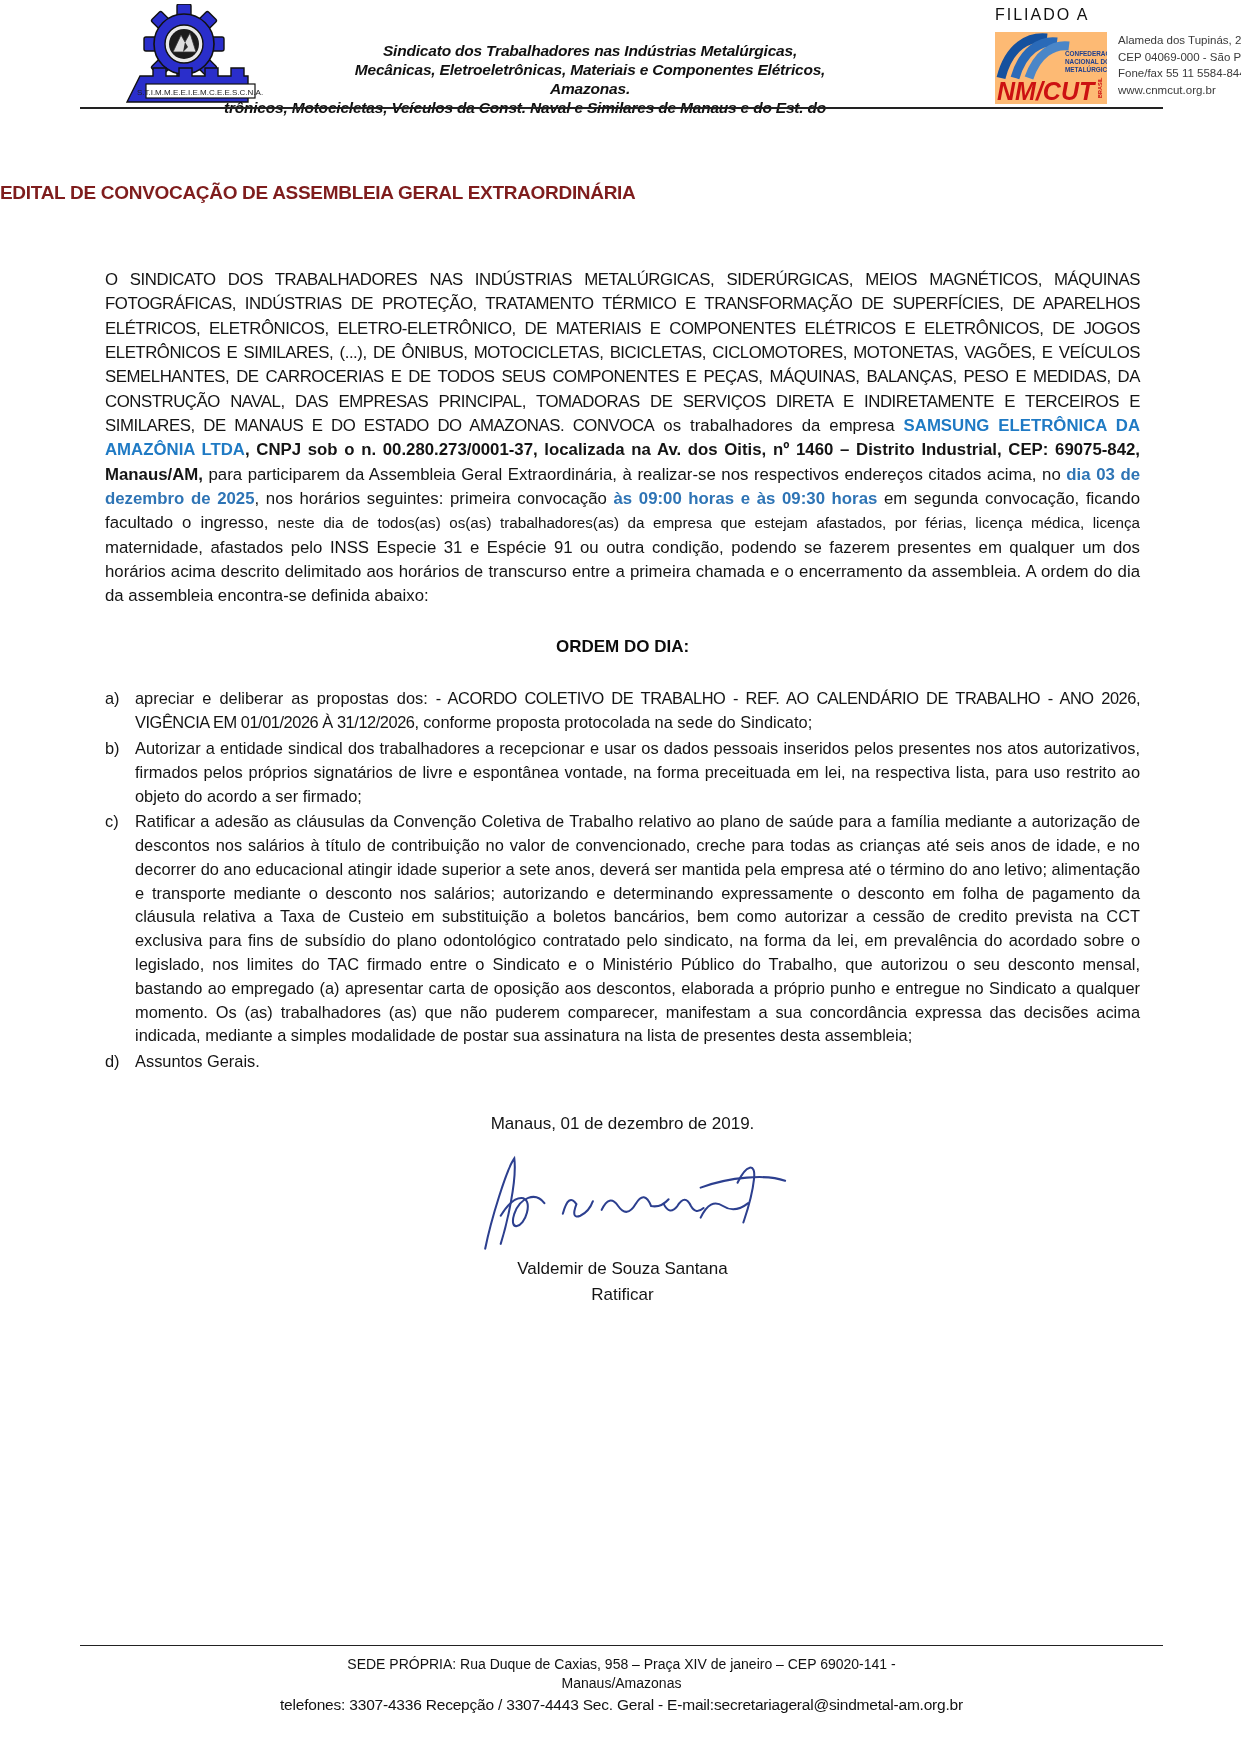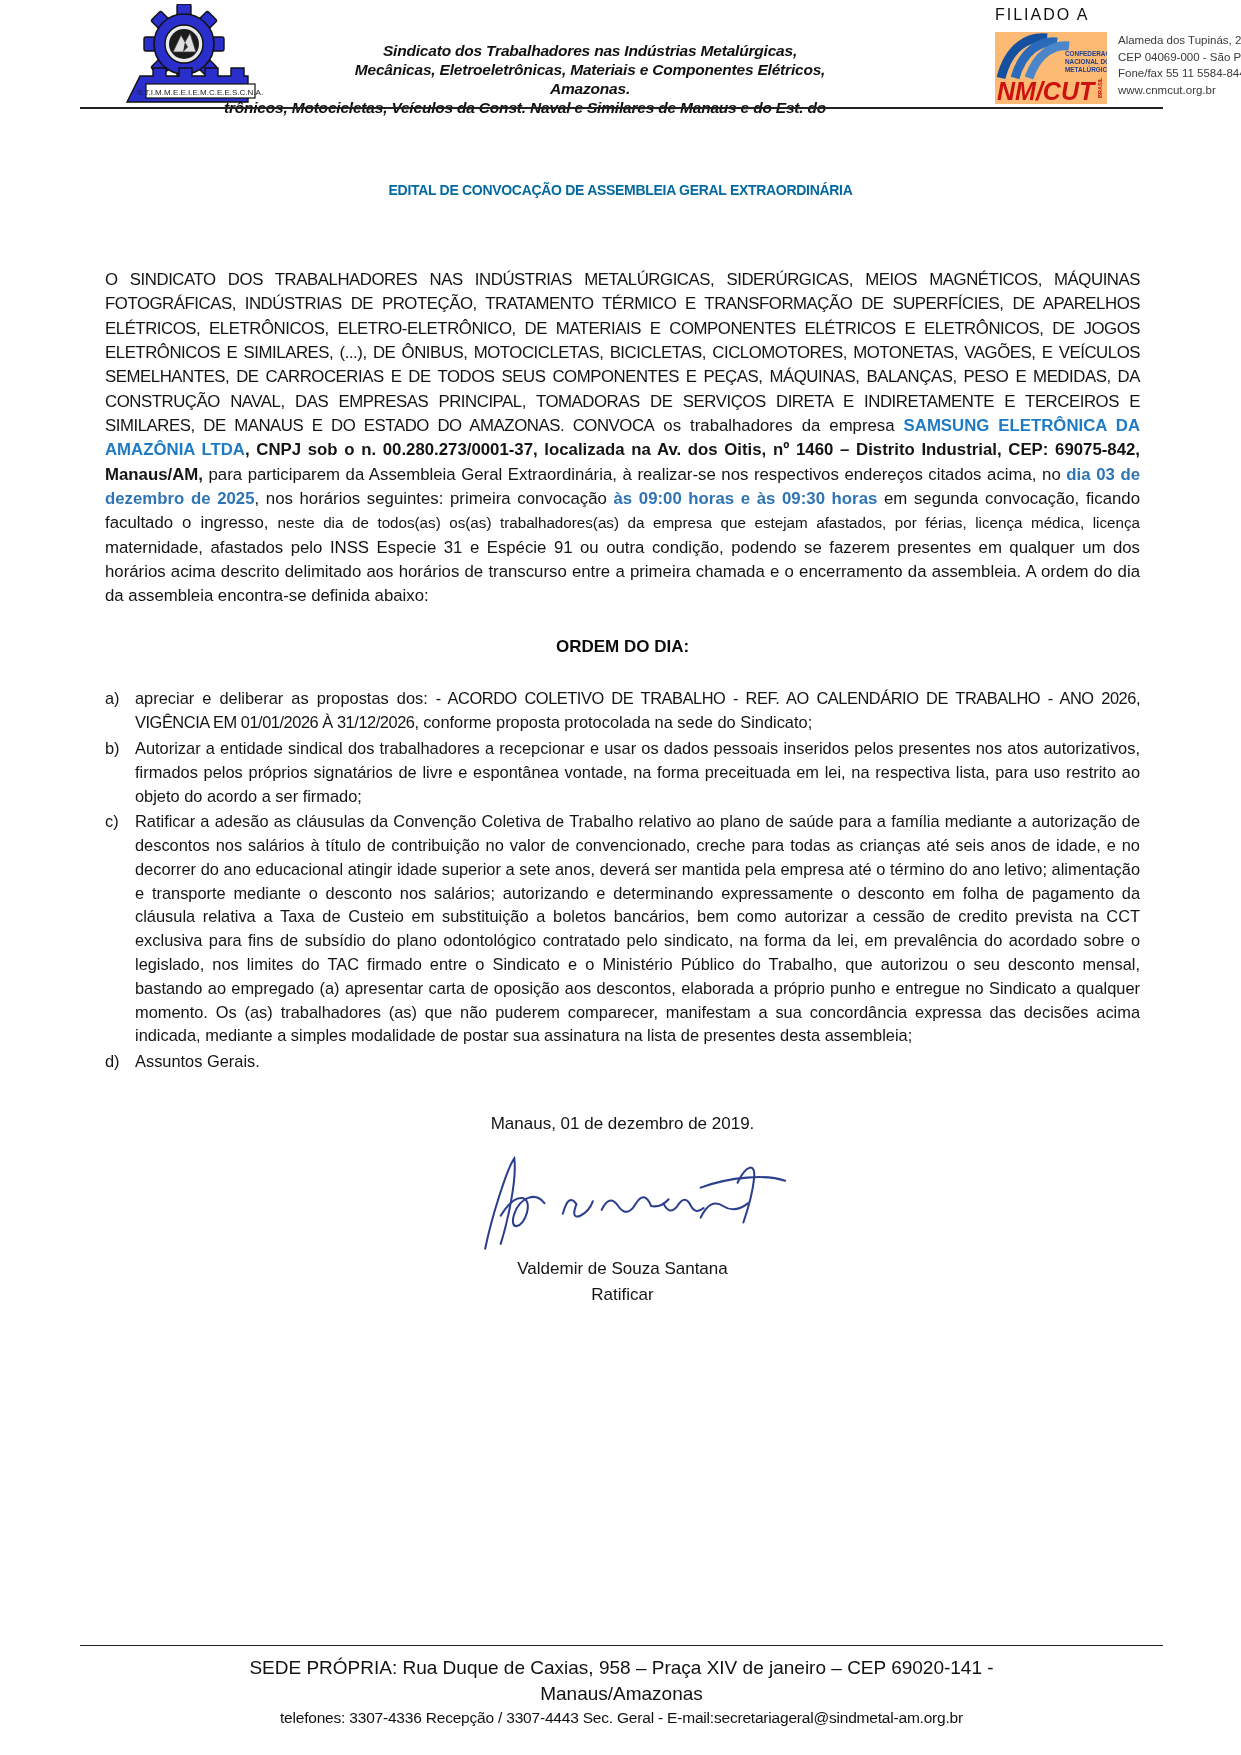--- a/index.html
+++ b/index.html
@@ -30,22 +30,22 @@
     font-size:16px;letter-spacing:2px;color:#111;text-align:left;
   }
   .cnm-box{position:absolute;left:995px;top:32px;width:112px;height:72px;background:#fdba74;}
   .cnm-addr{
     position:absolute;left:1118px;top:32px;width:130px;
     font-size:11.5px;line-height:1.45;color:#3a3a3a;white-space:nowrap;overflow:hidden;
   }
 
   
   .doc-title{
-    position:absolute;top:182px;left:0;width:100%;text-align:center;
-    font-size:14px;font-weight:bold;letter-spacing:-0.3px;color:#0369a1;
+    position:absolute;top:182px;left:0;width:100%;text-align:left;
+    font-size:19px;font-weight:bold;letter-spacing:-0.3px;color:#7f1d1d;
   }
 
   
   .body-text{
     position:absolute;top:268px;left:105px;width:1035px;
     font-size:16.8px;line-height:1.45;text-align:justify;color:#141414;
   }
   .r-bold-caps{font-weight:normal;letter-spacing:-0.45px;}
   .r-bold{font-weight:bold;}
   .r-blue{font-weight:bold;color:var(--samsung-blue);}
@@ -66,21 +66,21 @@
   .sig-block{margin-top:14px;text-align:center;}
   .sig-svg{display:block;margin:0 auto;}
   .signer-name{text-align:center;font-size:17px;color:#141414;margin-top:-6px;}
   .signer-role{text-align:center;font-size:17px;color:#141414;margin-top:2px;}
 
   
   .footer{
     position:absolute;top:1645px;left:80px;width:1083px;
     border-top:1.5px solid #222;padding-top:9px;text-align:center;
   }
-  .footer-line1,.footer-line2{font-size:19px;color:#111;line-height:1.35;}
+  .footer-line1,.footer-line2{font-size:14px;color:#111;line-height:1.35;}
   .footer-line3{font-size:15.5px;color:#111;margin-top:3px;letter-spacing:-0.2px;}
 
   svg text{font-family:"Liberation Sans",sans-serif;}
 </style>
 </head>
 <body>
 
 <div class="page">
 
   <div class="header">

